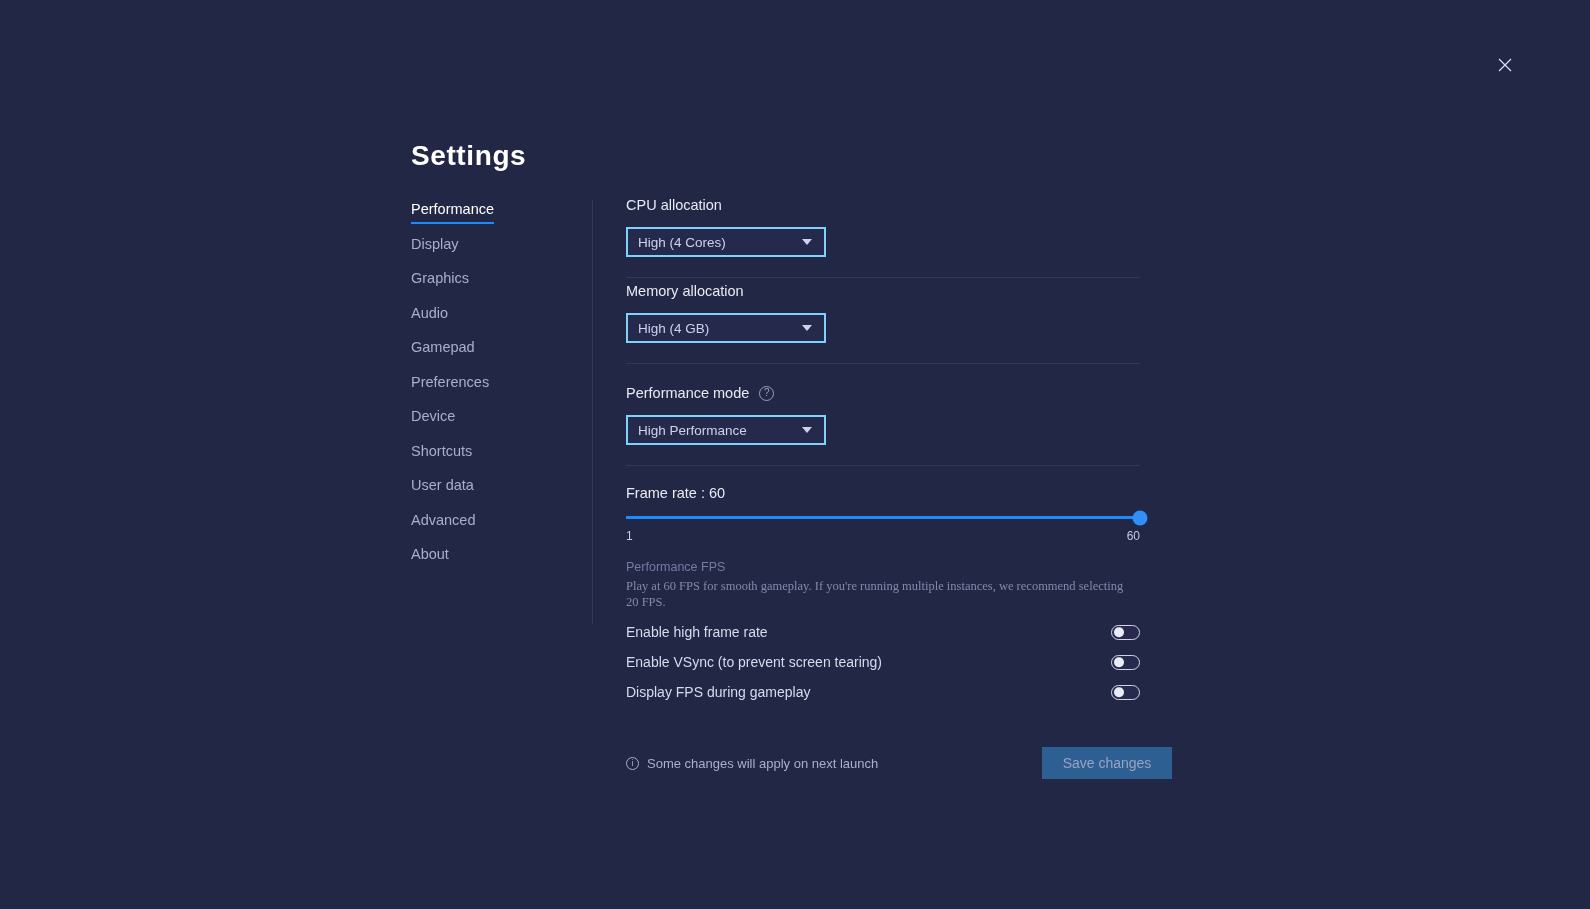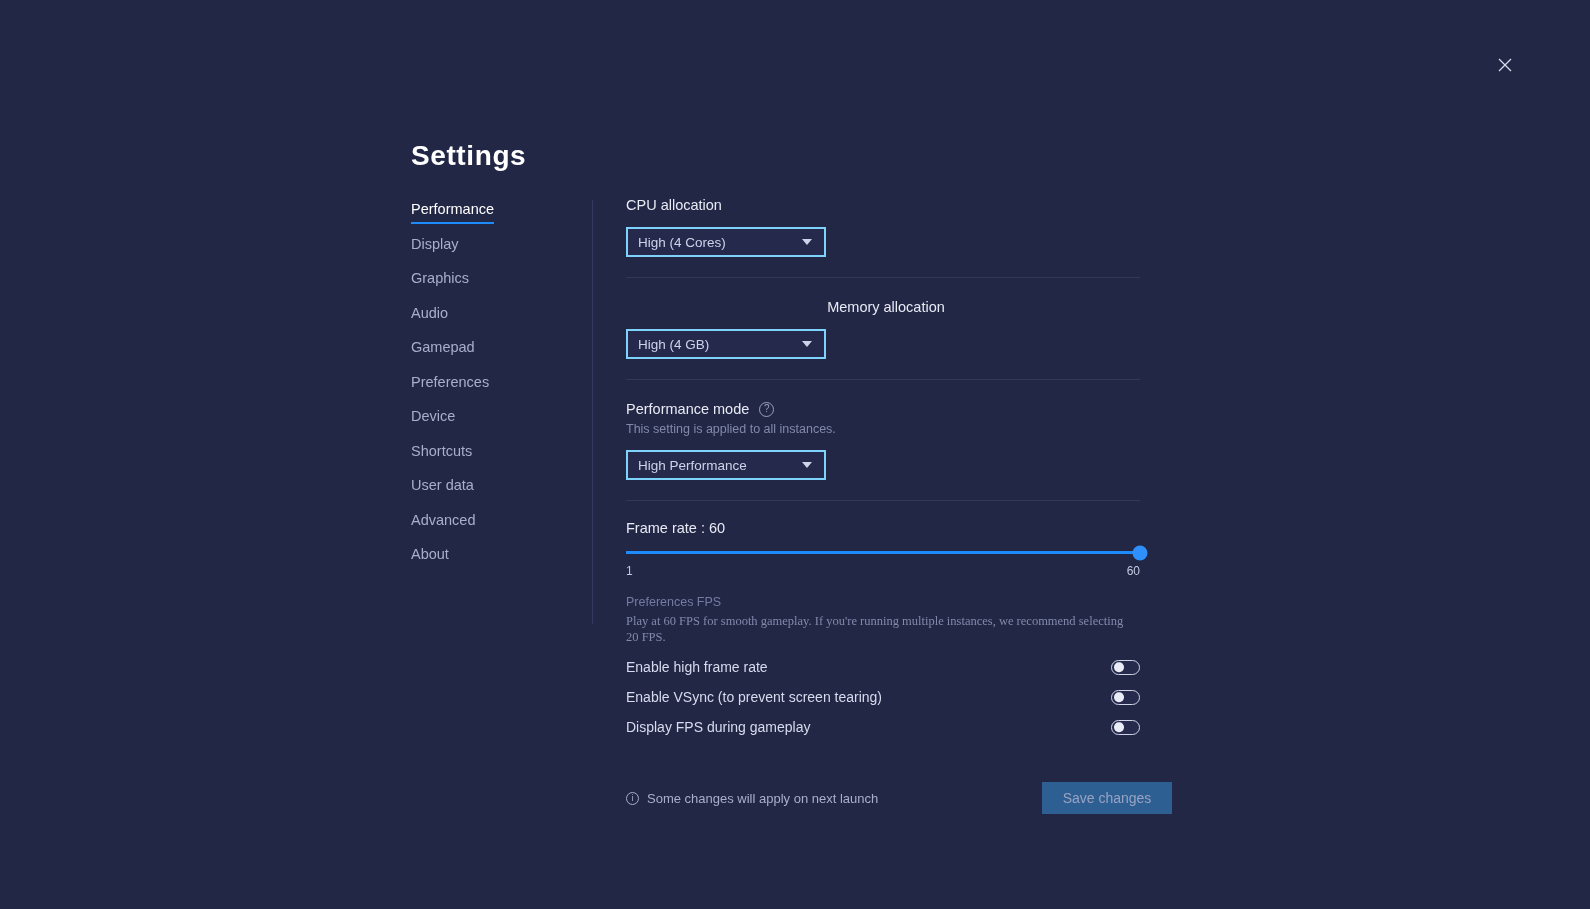--- a/index.html
+++ b/index.html
@@ -309,35 +309,34 @@
 
     <section class="section">
       <div class="field-label">CPU allocation</div>
       <div class="select-box">
         <span class="select-value">High (4 Cores)</span>
         <span class="select-arrow"></span>
       </div>
       <div class="h-divider"></div>
     </section>
 
-    <section class="section" style="margin-top:20px;text-align:center;">
+    <section class="section" style="margin-top:4px;">
       <div class="field-label">Memory allocation</div>
       <div class="select-box">
         <span class="select-value">High (4 GB)</span>
         <span class="select-arrow"></span>
       </div>
       <div class="h-divider"></div>
     </section>
 
     <section class="section" style="margin-top:20px;">
       <div class="label-row">
         <span class="field-label">Performance mode</span>
         <span class="help-icon">?</span>
       </div>
-      <div class="field-sub">This setting is applied to all instances.</div>
       <div class="select-box">
         <span class="select-value">High Performance</span>
         <span class="select-arrow"></span>
       </div>
       <div class="h-divider"></div>
     </section>
 
     <section class="section" style="margin-top:18px;">
       <div class="field-label">Frame rate : 60</div>
 
@@ -345,21 +344,21 @@
         <div class="slider-track">
           <div class="slider-fill" id="slider-fill" style="width: 100%;"></div>
           <div class="slider-thumb" id="slider-thumb" style="left: 100%;"></div>
         </div>
         <div class="slider-ends">
           <span>1</span>
           <span>60</span>
         </div>
       </div>
 
-      <div class="note-title">Preferences FPS</div>
+      <div class="note-title">Performance FPS</div>
       <div class="note-body">Play at 60 FPS for smooth gameplay. If you're running multiple instances, we recommend selecting 20 FPS.</div>
     </section>
 
     <section style="margin-top:6px;">
       <div class="toggle-row">
         <span class="toggle-label">Enable high frame rate</span>
         <div class="toggle">
             <span class="knob"></span>
           </div>
       </div>

